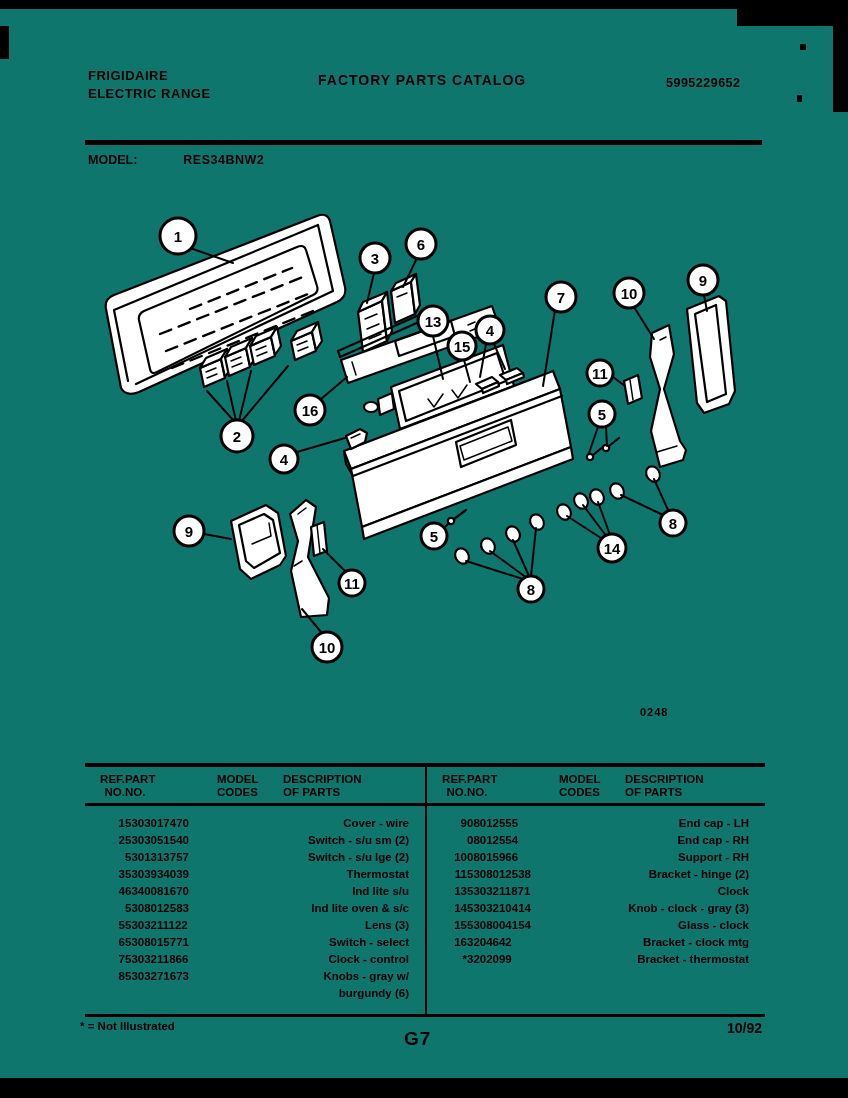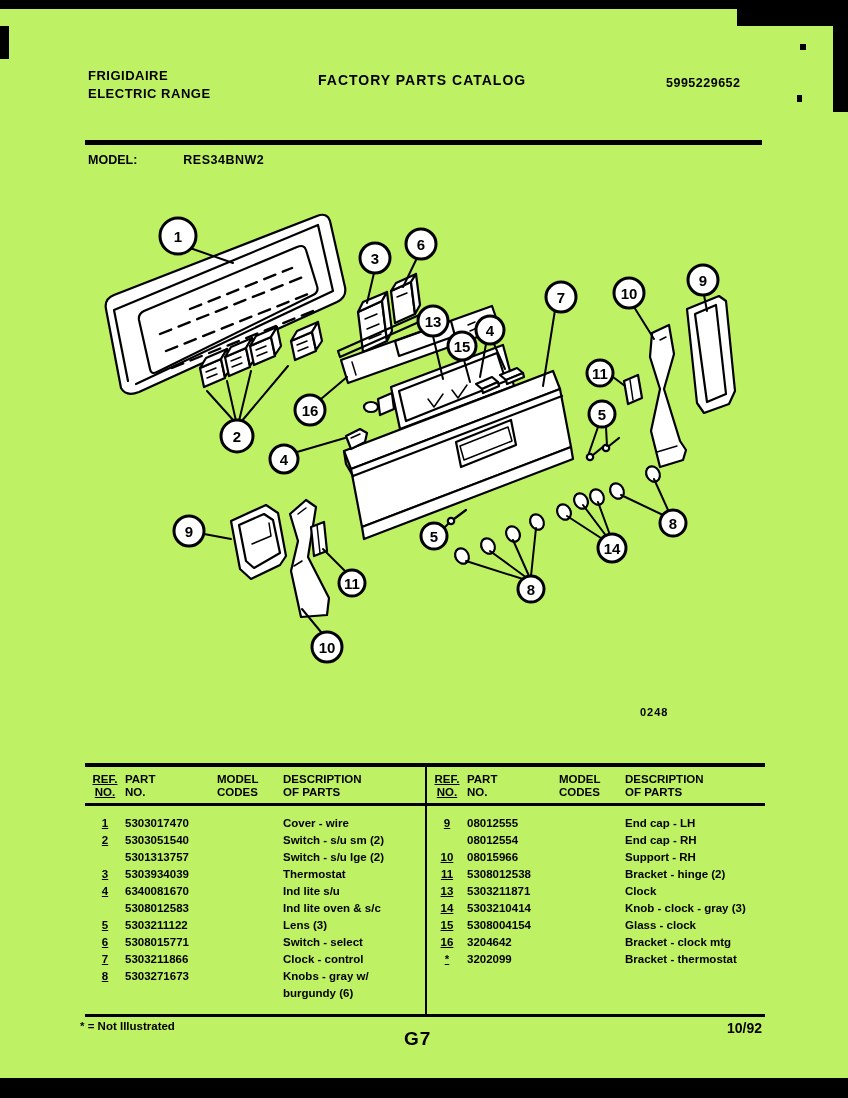--- a/index.html
+++ b/index.html
@@ -1,16 +1,16 @@
 <!DOCTYPE html>
 <html><head>
 <meta charset="utf-8">
 <style>
   html,body{margin:0;padding:0;background:#e8e8e8;}
-  .page{position:relative;width:848px;height:1098px;background:#bef264;overflow:hidden;
+  .page{position:relative;width:848px;height:1098px;background:#0f766e;overflow:hidden;
         font-family:"Liberation Sans",sans-serif;color:#000;}
   .artifact{position:absolute;background:#000;}
   .hdr{position:absolute;font-weight:bold;}
   #brand1{left:88px;top:68px;font-size:13px;letter-spacing:.5px;}
   #brand2{left:88px;top:86px;font-size:13px;letter-spacing:.5px;}
   #title{left:318px;top:72px;font-size:14px;letter-spacing:1px;}
   #pubnum{left:666px;top:76px;font-size:12.5px;letter-spacing:.5px;}
   #rule{position:absolute;left:85px;top:140px;width:677px;height:5px;background:#000;}
   #modelline{position:absolute;left:88px;top:153px;font-size:12.5px;font-weight:bold;}
   #modelline .mnum{margin-left:46px;letter-spacing:.5px;}
@@ -26,26 +26,26 @@
   .callout text{font-family:"Liberation Sans",sans-serif;font-weight:bold;font-size:15px;
         text-anchor:middle;fill:#000;}
   .tables{position:absolute;left:85px;top:763px;width:680px;height:247px;
         border-top:4px solid #000;border-bottom:3px solid #000;display:flex;}
   .half{width:50%;box-sizing:border-box;}
   .half.right{border-left:2px solid #000;}
   .half table{border-collapse:collapse;width:100%;table-layout:fixed;}
   .half th,.half td{font-size:11.5px;font-weight:bold;line-height:13.5px;
         text-align:left;vertical-align:top;padding:1px 0 1px 0;}
   .half th{vertical-align:bottom;border-bottom:3px solid #000;padding:6px 0 4px 0;line-height:13px;}
-  .half th:nth-child(1),.half td:nth-child(1){width:40px;text-align:center;text-decoration:underline;}
+  .half th:nth-child(1),.half td:nth-child(1){width:40px;text-align:right;}
   .half th:nth-child(2),.half td:nth-child(2){width:92px;}
   .half th:nth-child(3),.half td:nth-child(3){width:66px;}
   .half td{line-height:17px;padding:0;}
   .half tbody tr:first-child td{padding-top:9px;}
-  .half td:nth-child(4){padding-right:10px;}
+  .half td:nth-child(4){padding-right:16px;text-align:right;}
   .foot{position:absolute;font-weight:bold;}
   #footnote{left:80px;top:1020px;font-size:11.5px;}
   #footpage{left:404px;top:1028px;font-size:19px;letter-spacing:1px;}
   #footdate{left:727px;top:1020px;font-size:14px;}
 </style>
 </head>
 <body>
 
 <div class="page">
 

